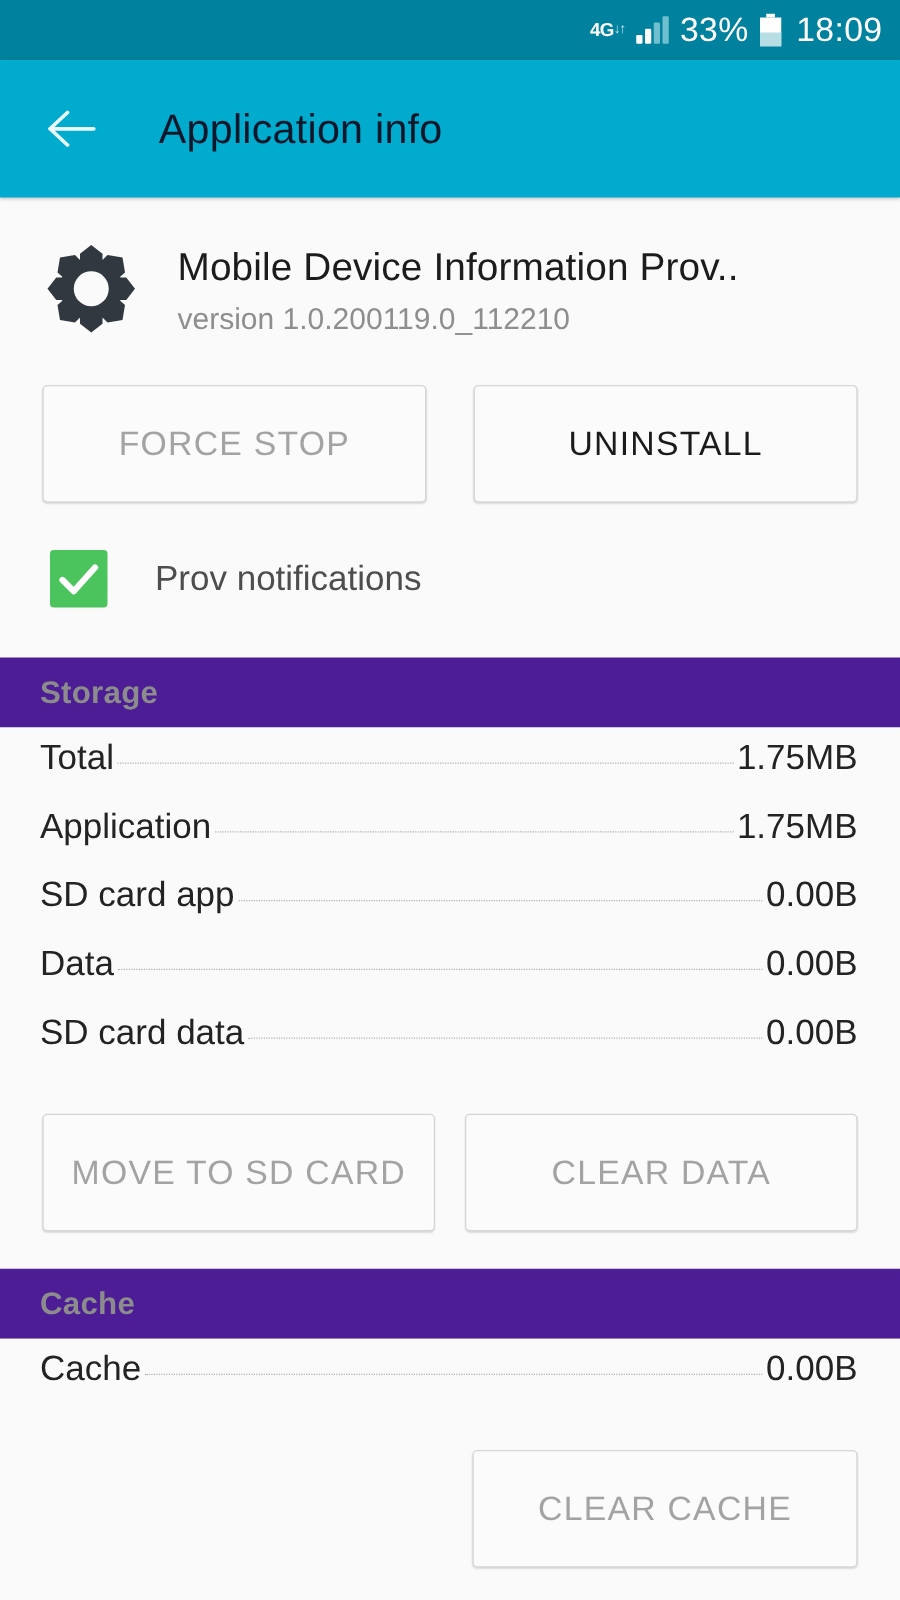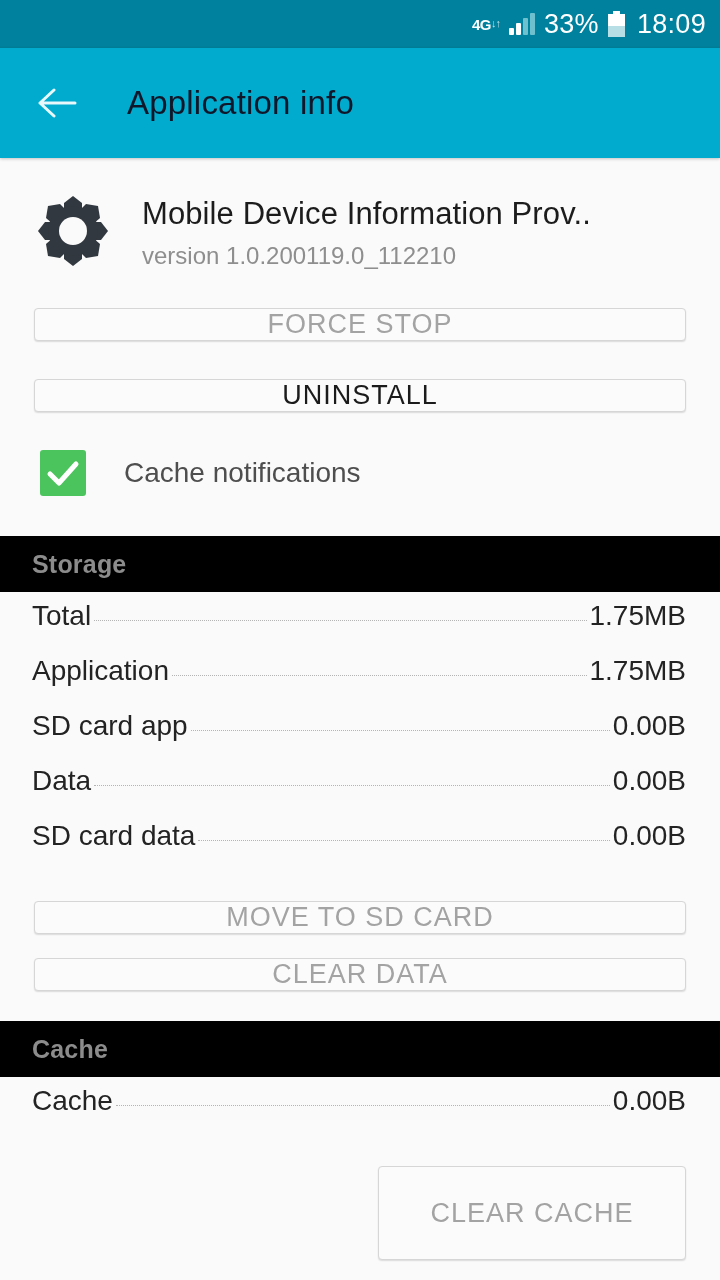--- a/index.html
+++ b/index.html
@@ -43,39 +43,39 @@
   .ab-title{ color:#0f172a; font-size:33px; font-weight:400; margin-left:47px; letter-spacing:0.2px; }
 
   
   .app-head{ display:flex; align-items:flex-start; padding:34px 0 0 34px; background:#fafafa; }
   .gear-wrap{ width:78px; height:78px; flex:0 0 78px; display:flex; align-items:center; justify-content:center; }
   .app-meta{ margin-left:30px; padding-top:4px; }
   .app-name{ font-size:31px; color:#1c1c1c; font-weight:400; letter-spacing:0.1px; }
   .app-version{ font-size:24px; color:#8e8e8e; margin-top:10px; font-weight:400; }
 
   
-  .btn-row{ display:flex; gap:38px; padding:38px 34px 0 34px;flex-direction:column; }
+  .btn-row{ display:flex; gap:38px; padding:38px 34px 0 34px; }
   .btn{
     flex:1; height:94px; background:#fbfbfb; border:1px solid #d6d6d6;
     border-radius:4px; display:flex; align-items:center; justify-content:center;
     font-size:27px; letter-spacing:1.0px; box-shadow:0 1px 1.5px rgba(0,0,0,0.13);
     cursor:pointer; font-family:"Liberation Sans", sans-serif;
   }
   .btn.enabled{ color:#1b1b1b; }
   .btn.disabled{ color:#a3a3a3; }
 
   
   .check-row{ display:flex; align-items:center; padding:38px 0 40px 40px; cursor:pointer; }
   .cbox{ width:46px; height:46px; background:#4cc45d; border-radius:3px; position:relative; flex:0 0 46px; }
   .cbox svg{ position:absolute; top:0; left:0; }
   .check-label{ font-size:28px; color:#4e4e4e; margin-left:38px; }
 
   
   .section-head{
-    background:#000000; height:56px; display:flex; align-items:center;
+    background:#4c1d95; height:56px; display:flex; align-items:center;
     padding-left:32px; font-size:25px; color:#8c8c8c; font-weight:bold; letter-spacing:0.2px;
   }
 
   
   .list{ background:#fafafa; padding-top:8px; }
   .row{ display:flex; align-items:baseline; height:55px; padding:0 34px 0 32px; }
   .row .k{ font-size:28px; color:#232323; white-space:nowrap; }
   .row .dots{
     flex:1; margin:0 3px 0 3px; height:1px;
     border-bottom:1px dotted #b4b4b4; transform:translateY(-4px);
@@ -148,21 +148,21 @@
     <div class="btn disabled">FORCE STOP</div>
     <div class="btn enabled">UNINSTALL</div>
   </div>
 
   <div class="check-row">
     <span class="cbox">
       <svg width="46" height="46" viewBox="0 0 46 46">
         <path d="M10 24 L19 33 L36 14" stroke="#ffffff" stroke-width="5" fill="none" stroke-linecap="round" stroke-linejoin="round"></path>
       </svg>
     </span>
-    <span class="check-label">Cache notifications</span>
+    <span class="check-label">Prov notifications</span>
   </div>
 
   <div class="section-head">Storage</div>
   <div class="list">
     <div class="row">
       <span class="k">Total</span>
       <span class="dots"></span>
       <span class="v">1.75MB</span>
     </div>
     <div class="row">

